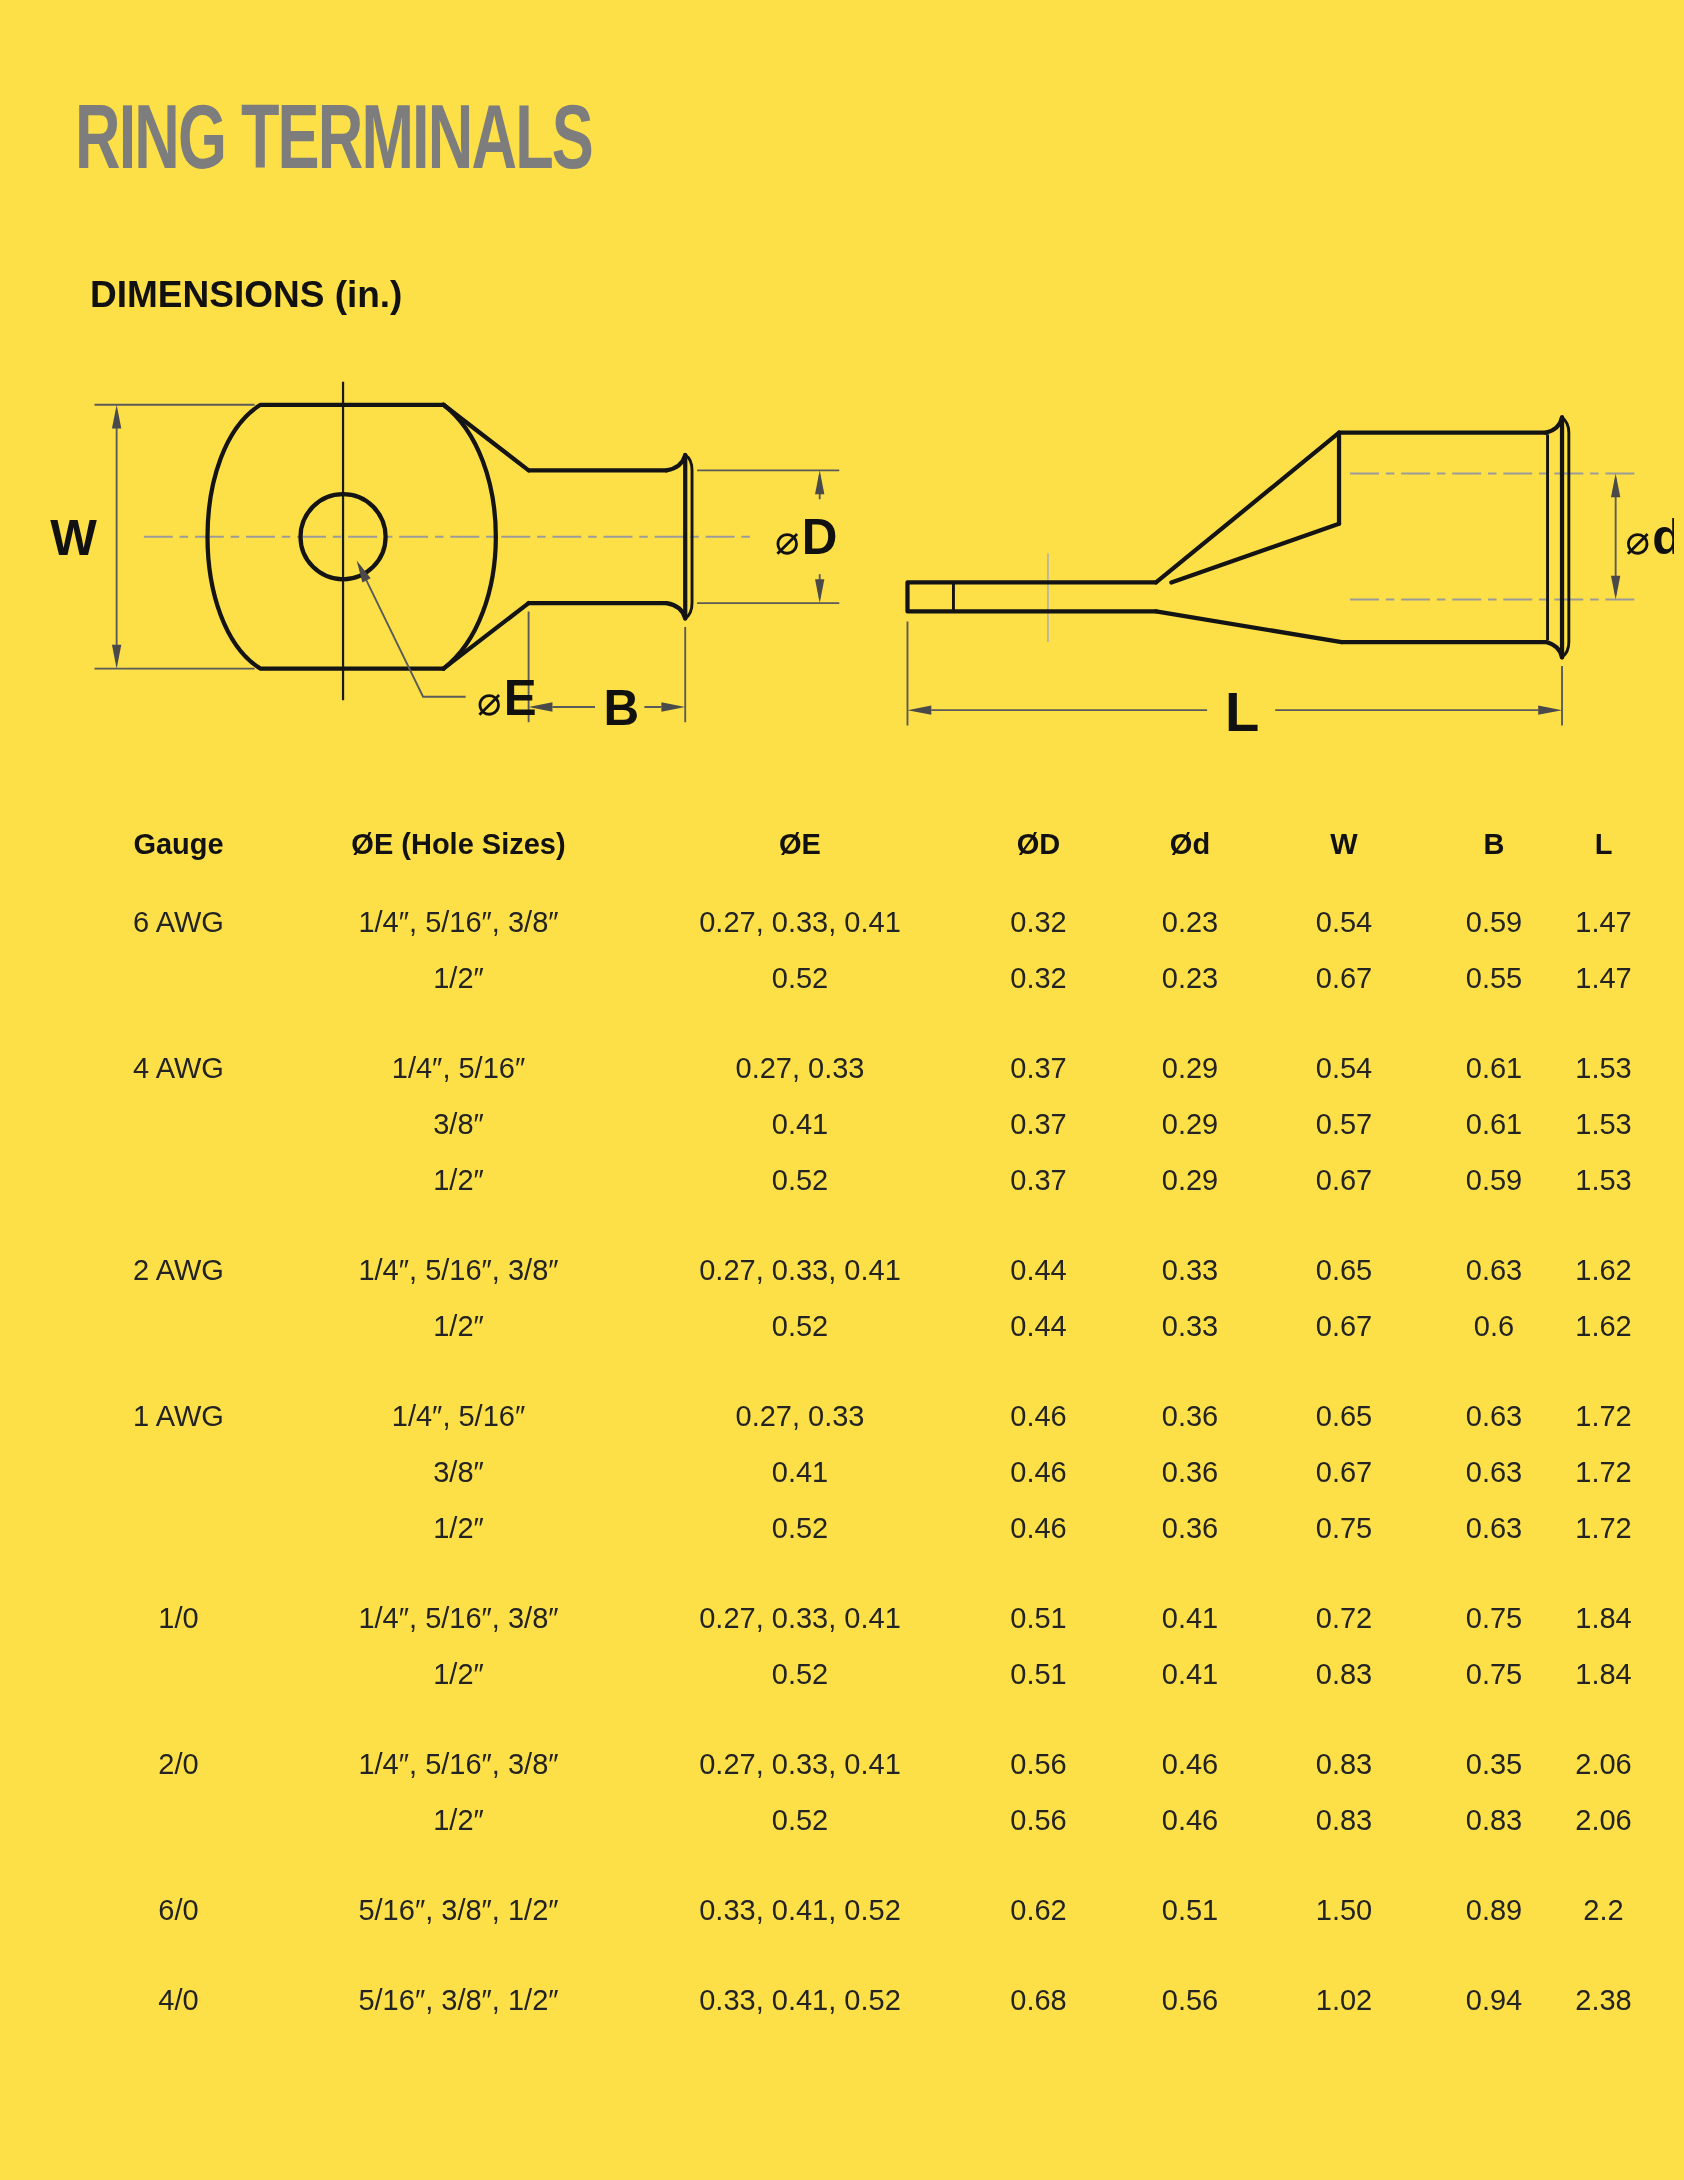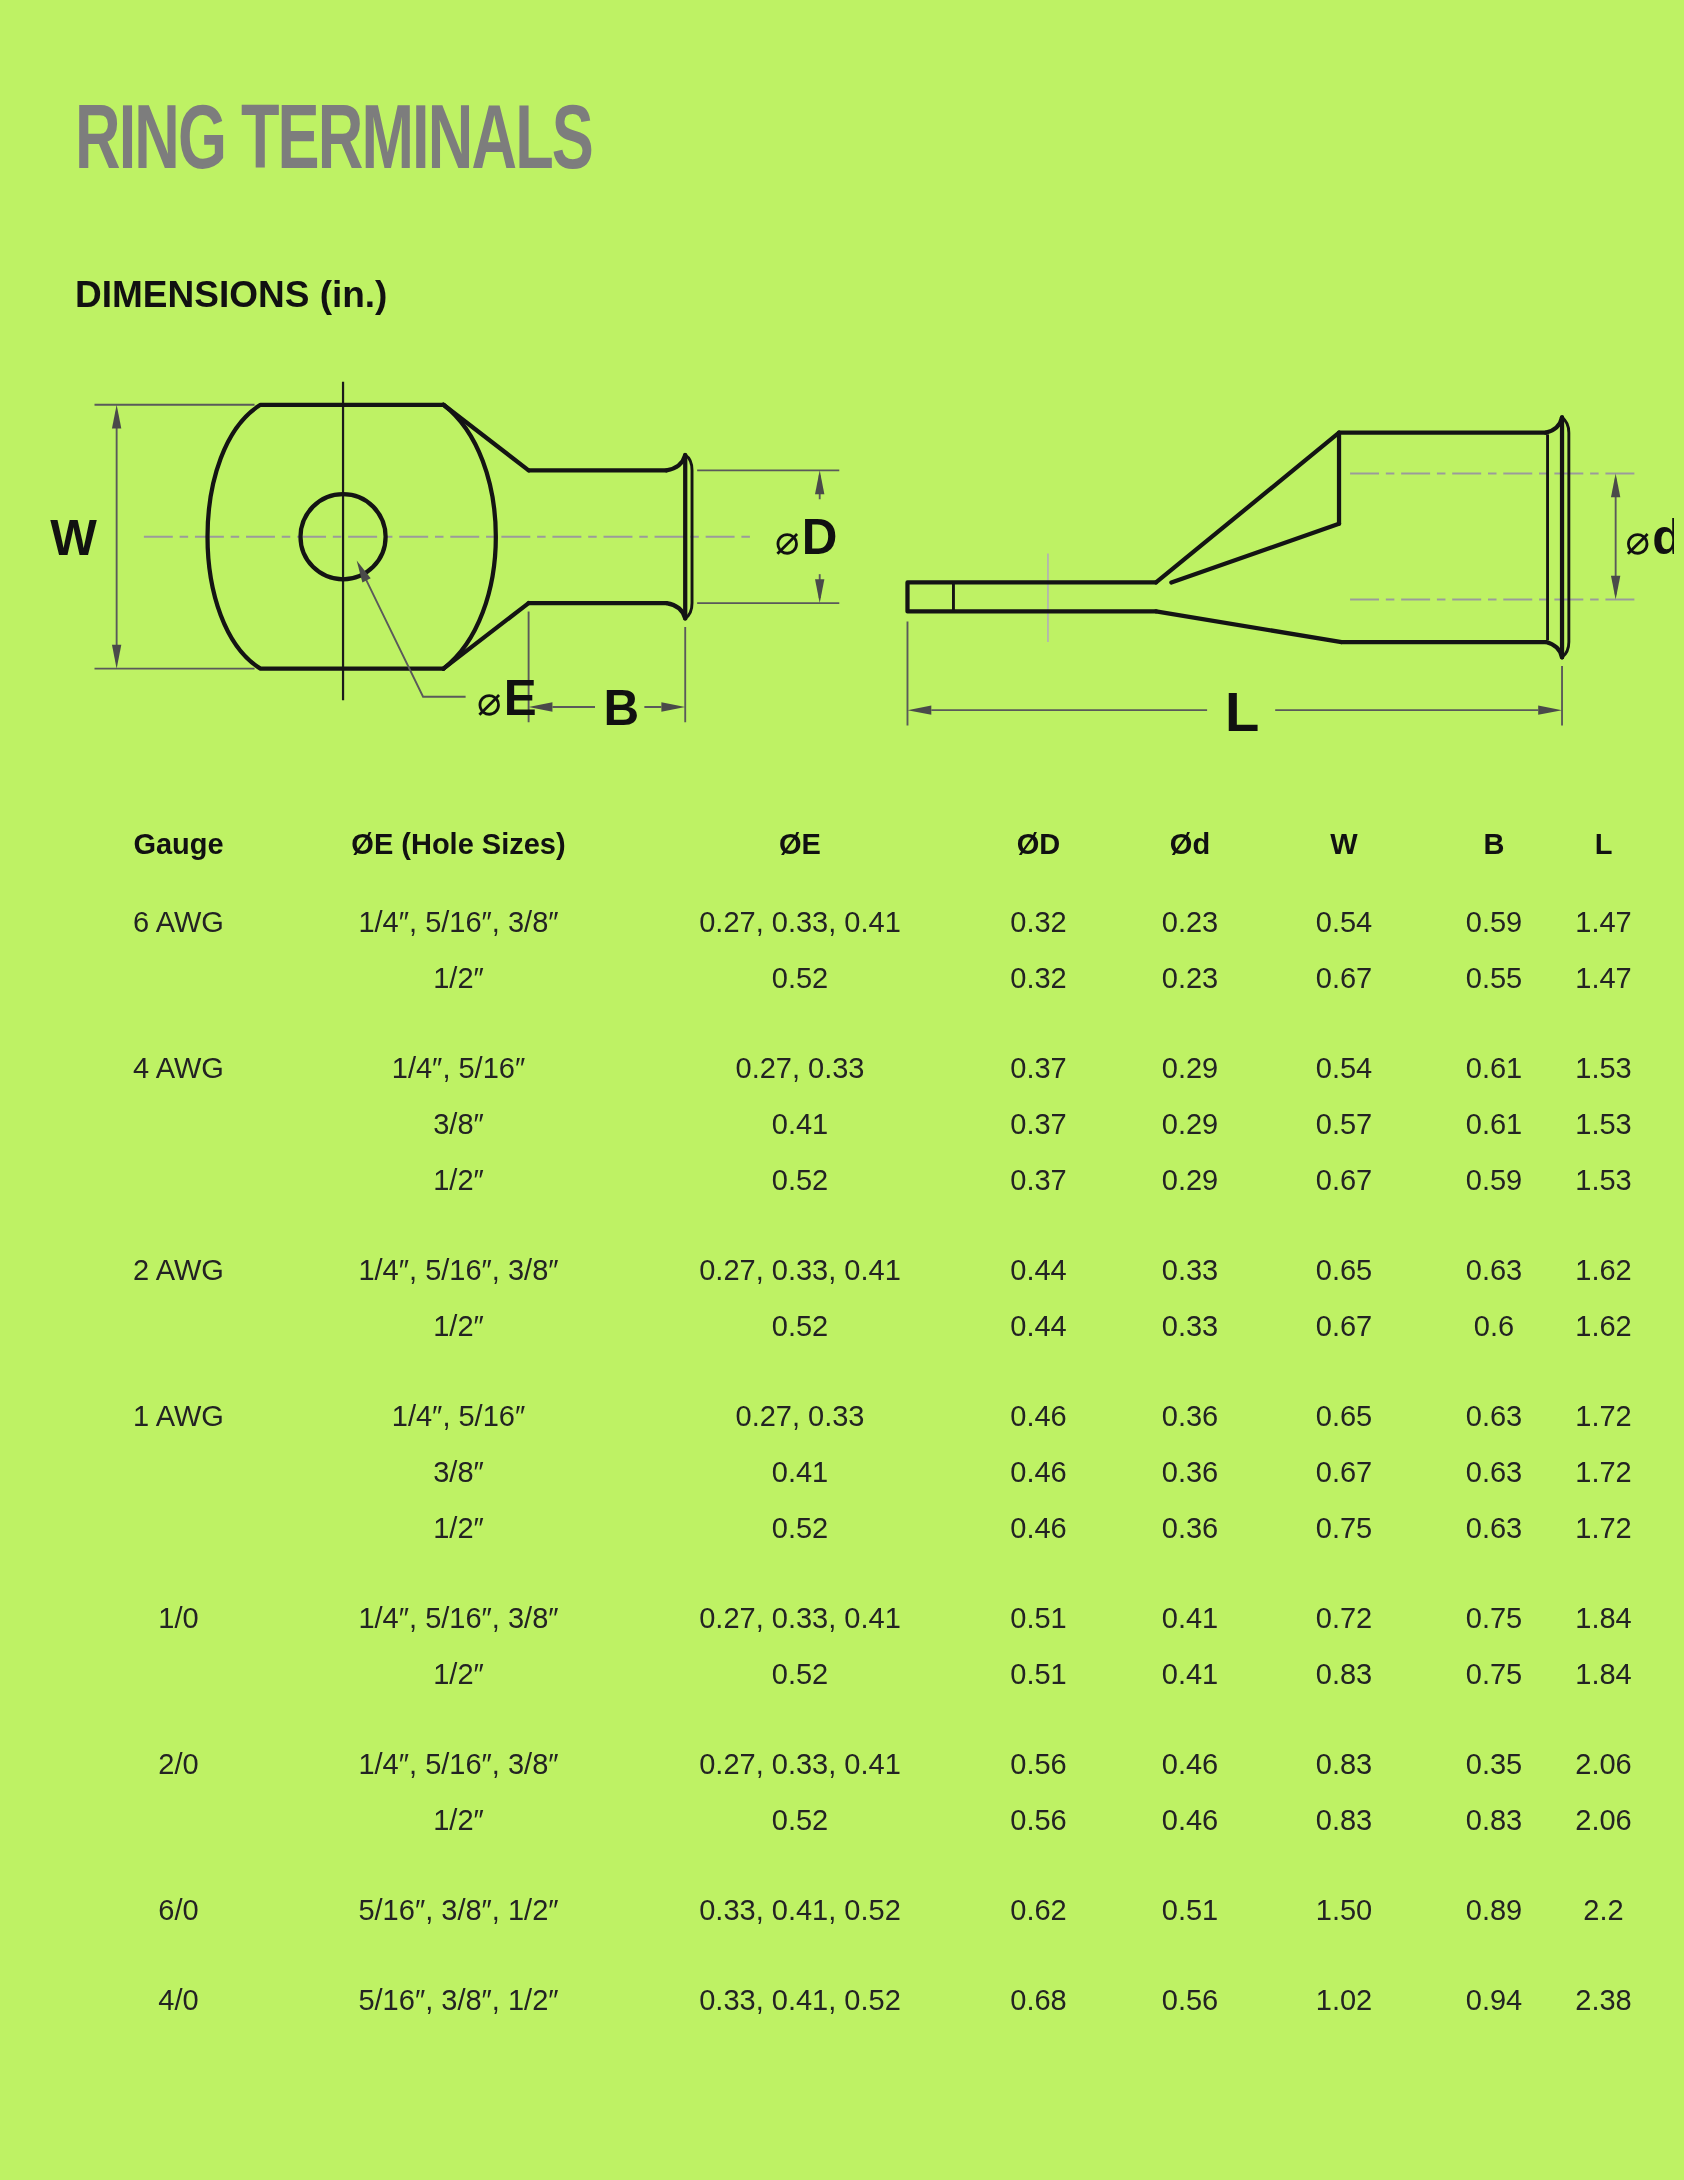--- a/index.html
+++ b/index.html
@@ -1,32 +1,32 @@
 <!DOCTYPE html>
 <html style="font-size:13.6px"><head>
 <meta charset="utf-8">
 <style>
   html,body{margin:0;padding:0;background:#ffffff;}
   .page{
     position:relative;
     width:1685px;height:2181px;
-    background:#bef264;
+    background:#fde047;
     font-family:"Liberation Sans","DejaVu Sans",sans-serif;
     color:#1e1e1e;
     overflow:hidden;
   }
   
   .title{
     position:absolute;left:75px;top:92px;
     font-size:90px;font-weight:900;line-height:1;
     color:#7d7d7d;letter-spacing:-2.6px;white-space:nowrap;
     transform:scaleX(0.70);transform-origin:left top;
   }
   .subtitle{
-    position:absolute;left:75px;top:274px;
+    position:absolute;left:90px;top:274px;
     font-size:37px;font-weight:700;color:#111111;letter-spacing:0px;
   }
   
   .diagram{position:absolute;}
   #front-view{left:43px;top:375px;}
   #side-view{left:890px;top:385px;}
   .part{stroke:#141414;stroke-width:5;fill:none;stroke-linejoin:round;stroke-linecap:round;}
   .part-thin{stroke:#141414;stroke-width:3.4;fill:none;}
   .axis{stroke:#1a1a1a;stroke-width:2.6;fill:none;}
   .cline{stroke:#9b9b9b;stroke-width:2.4;fill:none;stroke-dasharray:34 8 10 8;}

